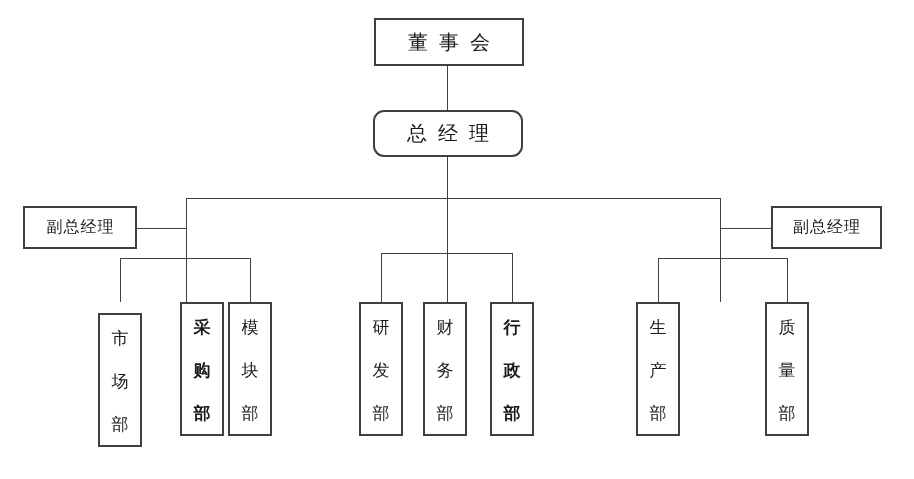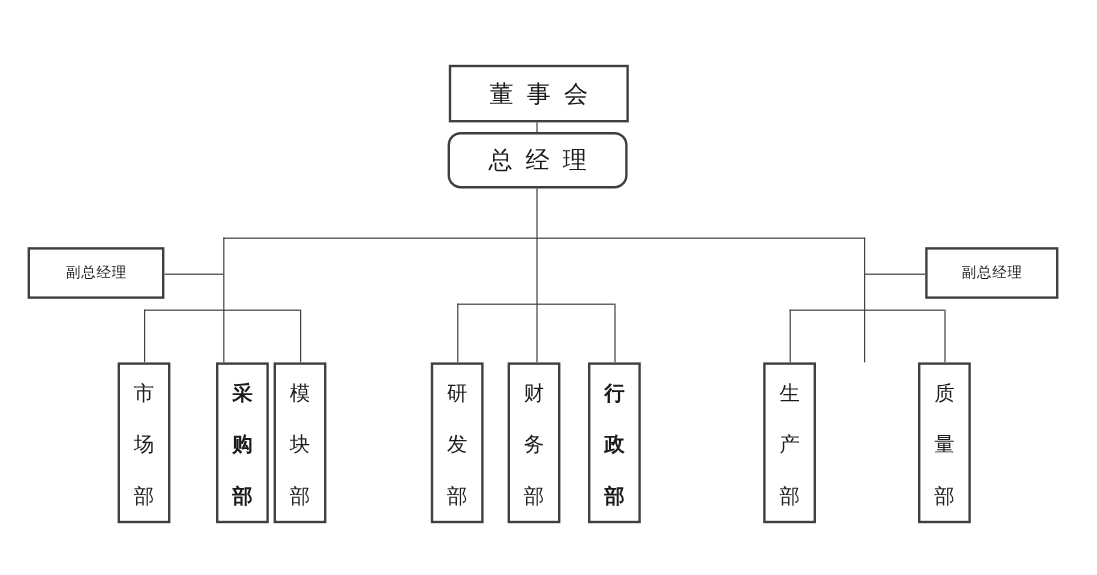--- a/index.html
+++ b/index.html
@@ -28,21 +28,21 @@
     border:2px solid var(--border);
     display:flex;align-items:center;justify-content:center;
     color:var(--text);
   }
   .top-node{
     font-size:20px;
     letter-spacing:0.55em;
   }
   .top-node .lbl{margin-right:-0.55em;white-space:nowrap;}
   .deputy-node{
-    font-size:12px;
+    font-size:16px;
     letter-spacing:0.06em;
   }
   .deputy-node .lbl{margin-right:-0.06em;white-space:nowrap;}
   .dept-box{
     position:absolute;
     top:302px;width:44px;height:134px;
     background:#ffffff;
     border:2px solid var(--border);
     color:var(--text);
   }
@@ -76,37 +76,37 @@
   <div class="vline" style="left:250px;top:258px;height:44px;"></div>
 
   <div class="hline" style="left:381px;top:253px;width:131px;"></div>
   <div class="vline" style="left:381px;top:253px;height:49px;"></div>
   <div class="vline" style="left:512px;top:253px;height:49px;"></div>
 
   <div class="hline" style="left:658px;top:258px;width:129px;"></div>
   <div class="vline" style="left:658px;top:258px;height:44px;"></div>
   <div class="vline" style="left:787px;top:258px;height:44px;"></div>
 
-  <div class="node top-node" style="left:374px;top:18px;width:150px;height:48px;margin-top:36px;">
+  <div class="node top-node" style="left:374px;top:18px;width:150px;height:48px;">
     <span class="lbl">董事会</span>
   </div>
 
   <div class="node top-node" style="left:373px;top:110px;width:150px;height:47px;border-radius:11px;">
     <span class="lbl">总经理</span>
   </div>
 
   <div class="node deputy-node" style="left:23px;top:206px;width:114px;height:43px;">
     <span class="lbl">副总经理</span>
   </div>
 
   <div class="node deputy-node" style="left:771px;top:206px;width:111px;height:43px;">
     <span class="lbl">副总经理</span>
   </div>
 
-  <div class="dept-box" style="left:98px;">
+  <div class="dept-box" style="left:98px;margin-top:11px;">
     <span class="dept-label">市场部</span>
   </div>
   <div class="dept-box" style="left:180px;font-weight:bold;">
     <span class="dept-label">采购部</span>
   </div>
   <div class="dept-box" style="left:228px;">
     <span class="dept-label">模块部</span>
   </div>
 
   <div class="dept-box" style="left:359px;">

